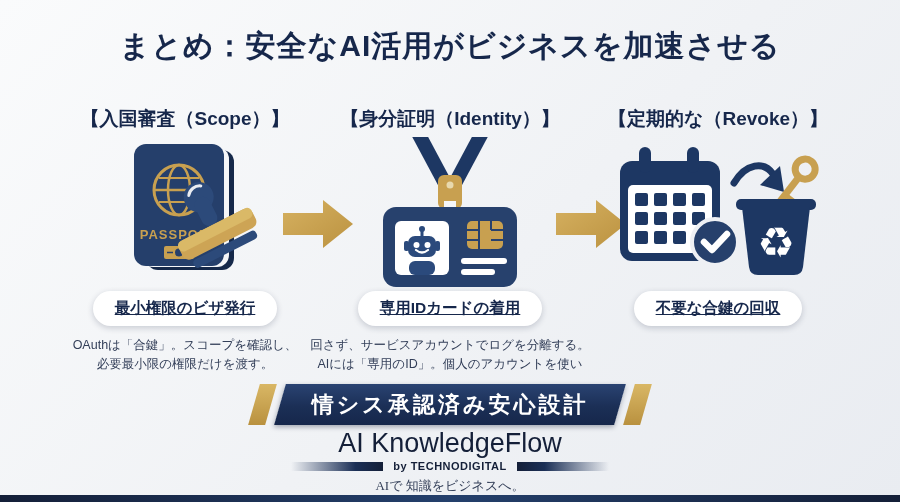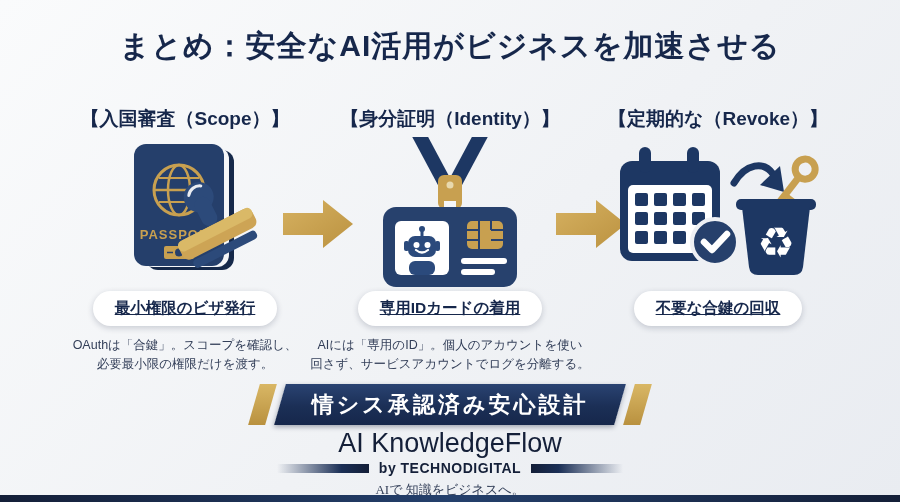--- a/index.html
+++ b/index.html
@@ -46,21 +46,21 @@
     box-shadow:0 2px 5px rgba(10,20,45,.35); }
   .banner .bar .txt { transform:skewX(16deg); color:#ffffff; font-size:22px;
     font-weight:800; letter-spacing:3px; white-space:nowrap; }
 
   .logo-block { position:absolute; top:428px; left:0; width:100%; text-align:center; }
   .brand { font-size:27px; font-weight:400; color:#141f38; letter-spacing:0; }
   .byline-row { display:flex; align-items:center; justify-content:center; gap:10px; margin-top:1px; }
   .byline-bar { width:92px; height:9px; }
   .byline-bar.l { background:linear-gradient(90deg,rgba(27,47,86,0),#1b2f56 70%,#141f38); }
   .byline-bar.r { background:linear-gradient(270deg,rgba(27,47,86,0),#1b2f56 70%,#141f38); }
-  .byline { font-size:14px; font-weight:bold; color:#141f38; letter-spacing:0.5px; white-space:nowrap; }
+  .byline { font-size:11px; font-weight:bold; color:#141f38; letter-spacing:0.5px; white-space:nowrap; }
   .tagline { margin-top:5px; font-size:13px; color:#333f58;font-family:Liberation Serif, serif; }
   .bottom-bar { position:absolute; left:0; right:0; bottom:0; height:7px;
     background:linear-gradient(90deg,#141f38,#24406c 50%,#141f38); }
 </style>
 </head>
 <body>
 
 <div class="slide">
 
   <div class="title">まとめ：安全なAI活用がビジネスを加速させる</div>
@@ -132,22 +132,22 @@
         <circle cx="63.5" cy="108" r="3" fill="#ffffff"></circle>
         <path d="M52,113 Q58,118 64,113" stroke="#ffffff" stroke-width="2.2" fill="none" stroke-linecap="round"></path>
         <rect x="103" y="84" width="36" height="28" rx="5" fill="#c8a050"></rect>
         <path d="M103,93 h12 M103,103 h12 M127,93 h12 M127,103 h12 M115,84 v28 M127,84 v9" stroke="#27416d" stroke-width="2" fill="none"></path>
         <rect x="97" y="121" width="46" height="6" rx="3" fill="#ffffff"></rect>
         <rect x="97" y="132" width="34" height="6" rx="3" fill="#ffffff"></rect>
       </svg>
     </div>
     <div><span class="pill">専用IDカードの着用</span></div>
     <div class="desc">
+      <div>回さず、サービスアカウントでログを分離する。</div>
       <div>AIには「専用のID」。個人のアカウントを使い</div>
-      <div>回さず、サービスアカウントでログを分離する。</div>
     </div>
   </div>
 
   <svg class="flow-arrow arrow-2" viewBox="0 0 72 52">
     <defs>
         <linearGradient id="ag2" x1="0" y1="0" x2="1" y2="1">
       <stop offset="0" stop-color="#d6b161"></stop>
           <stop offset="1" stop-color="#bb9240"></stop>
     </linearGradient>
       </defs>

